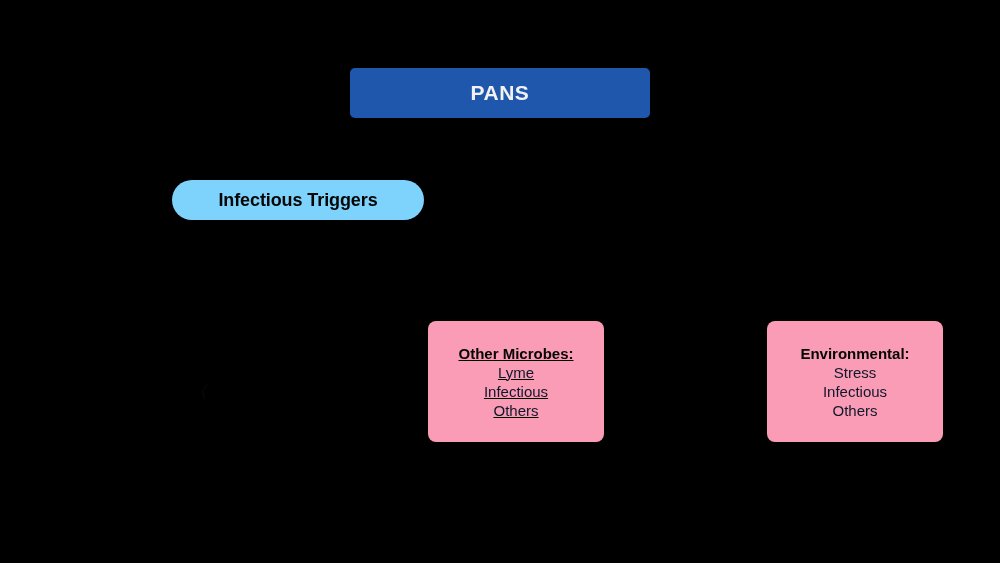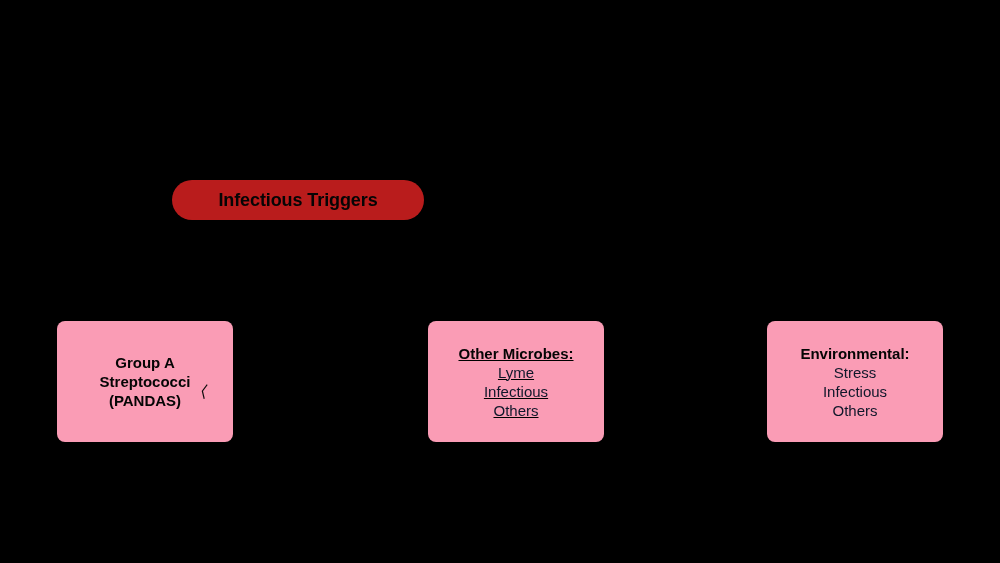--- a/index.html
+++ b/index.html
@@ -33,21 +33,21 @@
   .root-label {
     color: #f2f2f2;
     font-size: 21px;
     font-weight: bold;
     letter-spacing: 0.5px;
   }
   
   .pill {
     position: absolute;
     height: 40px;
-    background: #b91c1c;
+    background: #7dd3fc;
     border-radius: 22px;
     display: flex;
     align-items: center;
     justify-content: center;
   }
   .pill-label {
     color: #050505;
     font-size: 18px;
     font-weight: bold;
     letter-spacing: -0.1px;
@@ -104,31 +104,29 @@
     font-weight: bold;
     transform: rotate(12deg);
     pointer-events: none;
   }
 </style>
 </head>
 <body>
 
 <div id="canvas">
 
+  <div class="root-node">
+    <span class="root-label">PANS</span>
+  </div>
 
   <div class="pill" id="pill-infectious">
     <span class="pill-label">Infectious Triggers</span>
   </div>
 
 
-  <div class="leaf-box" id="leaf-strep">
-    <span class="leaf-item bold">Group A</span>
-    <span class="leaf-item bold">Streptococci</span>
-    <span class="leaf-item bold">(PANDAS)</span>
-  </div>
 
   <div class="leaf-box" id="leaf-microbes">
     <span class="leaf-title">Other Microbes:</span>
     <span class="leaf-item">Lyme</span>
     <span class="leaf-item">Infectious</span>
     <span class="leaf-item">Others</span>
   </div>
 
   <div class="leaf-box" id="leaf-environmental">
     <span class="leaf-title">Environmental:</span>

